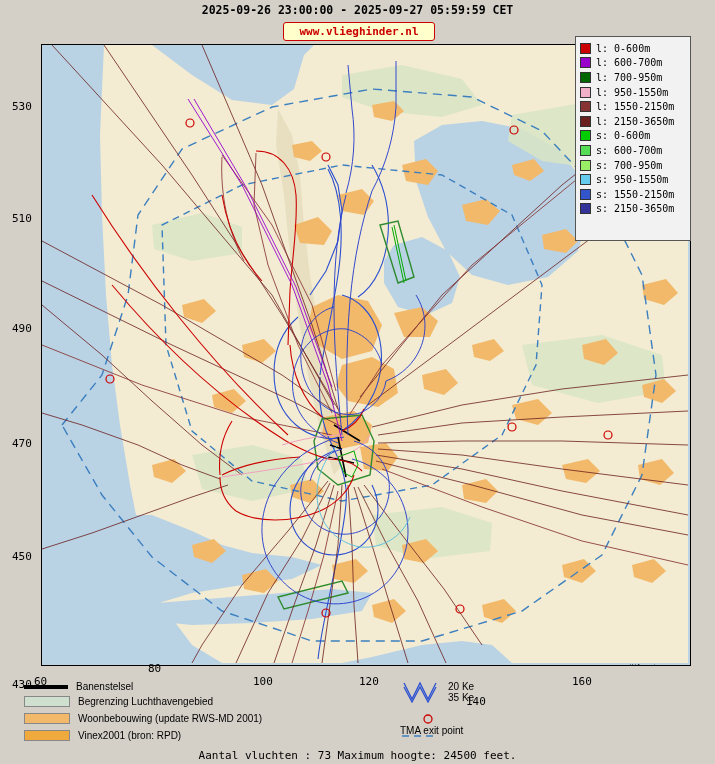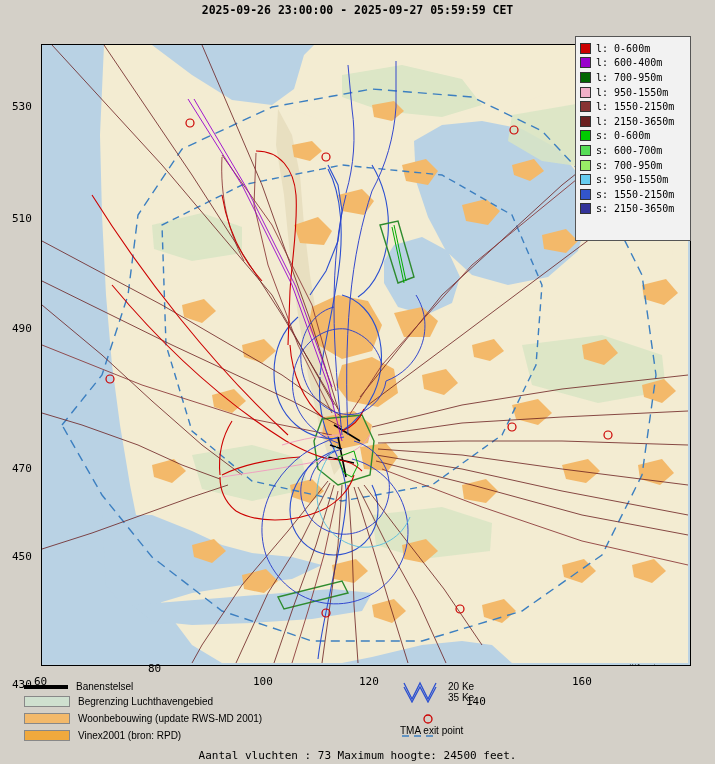--- a/index.html
+++ b/index.html
@@ -59,20 +59,21 @@
   .scalebar{position:absolute;left:567px;top:618px;width:80px;}
   .sbtxt{font-size:6.5px;font-family:"DejaVu Sans Mono", monospace;text-align:center;}
 </style>
 </head>
 <body>
 
 <div class="page">
 
   <div class="titlebar">2025-09-26 23:00:00 - 2025-09-27 05:59:59 CET</div>
 
+  <div class="urlbadge">www.vlieghinder.nl</div>
 
   <div class="mapwrap">
     <svg class="mapsvg" width="646" height="618" viewBox="0 0 646 618">
 
       <rect x="0" y="0" width="646" height="618" fill="#b9d2e4"></rect>
 
       <path d="M62,0 L110,0 L150,30 L190,55 L230,60 L252,44 L262,10 L272,0 L646,0 L646,618 L470,618 L450,600
                L420,596 L380,600 L330,612 L300,618 L180,618 L150,600 L120,560 L100,500 L88,440 L78,380
                L70,320 L64,250 L60,170 L58,90 Z" fill="#f3ecd2" stroke="none"></path>
 
@@ -294,39 +295,39 @@
 
     <div class="scalebar">
       <div class="sbtxt">Kilometers</div>
 
     </div>
   </div>
 
   <div class="ylab" style="left:12px;top:100px;">530</div>
   <div class="ylab" style="left:12px;top:212px;">510</div>
   <div class="ylab" style="left:12px;top:322px;">490</div>
-  <div class="ylab" style="left:12px;top:462px;">470</div>
+  <div class="ylab" style="left:12px;top:437px;">470</div>
   <div class="ylab" style="left:12px;top:550px;">450</div>
   <div class="ylab" style="left:12px;top:678px;">430</div>
 
   <div class="xlab" style="left:34px;top:675px;">60</div>
   <div class="xlab" style="left:148px;top:662px;">80</div>
   <div class="xlab" style="left:253px;top:675px;">100</div>
   <div class="xlab" style="left:359px;top:675px;">120</div>
   <div class="xlab" style="left:466px;top:675px;margin-top:20px;">140</div>
   <div class="xlab" style="left:572px;top:675px;">160</div>
 
   <div class="legend">
     <div class="legrow">
       <span class="swatch" style="background:#cc0000"></span>
       <span class="legtxt">l: 0-600m</span>
     </div>
     <div class="legrow">
       <span class="swatch" style="background:#9900cc"></span>
-      <span class="legtxt">l: 600-400m</span>
+      <span class="legtxt">l: 600-700m</span>
     </div>
     <div class="legrow">
       <span class="swatch" style="background:#006600"></span>
       <span class="legtxt">l: 700-950m</span>
     </div>
     <div class="legrow">
       <span class="swatch" style="background:#f0b0c8"></span>
       <span class="legtxt">l: 950-1550m</span>
     </div>
     <div class="legrow">

